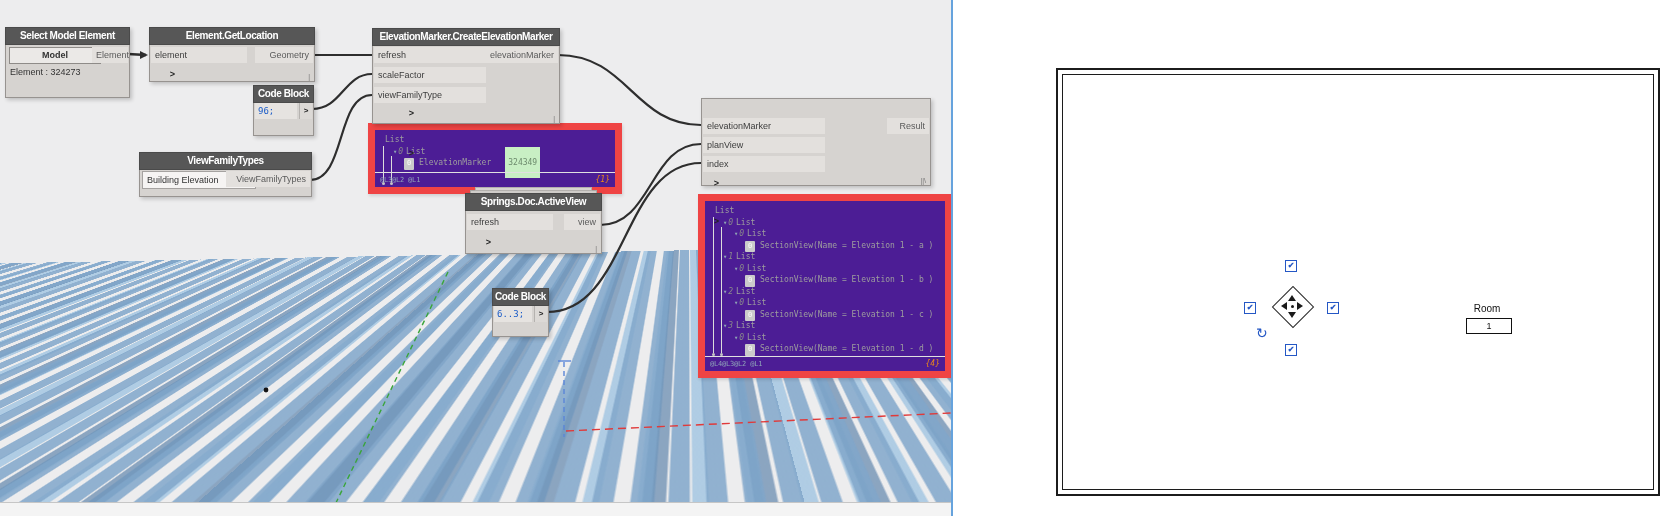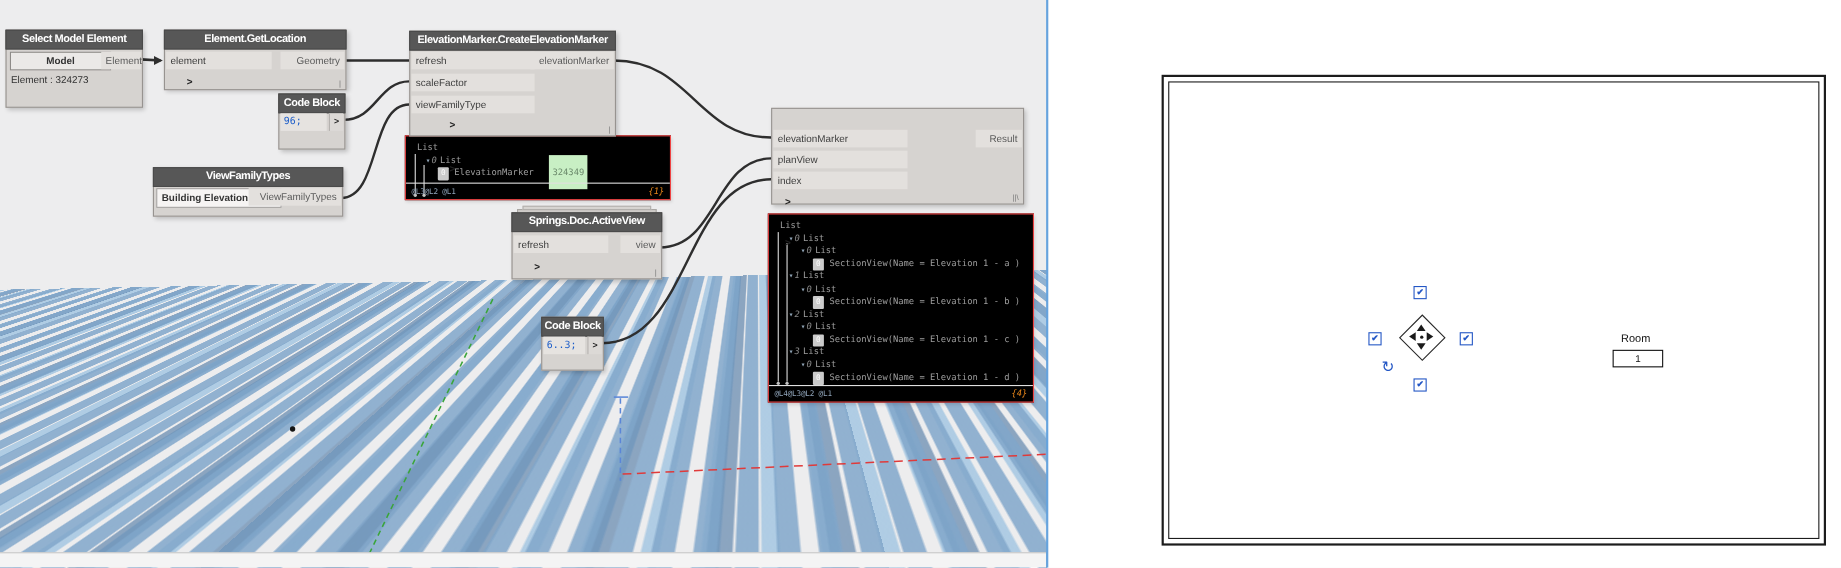--- a/index.html
+++ b/index.html
@@ -30,26 +30,26 @@
   .parr{position:absolute;right:4px;top:0;font-weight:bold;color:#222;}
   .lace{position:absolute;right:4px;bottom:1px;font-size:7px;color:#777;}
   .selbtn{position:absolute;height:15px;line-height:15px;text-align:center;background:#ebe9e7;
           border:1px solid #8e8b88;font-weight:bold;color:#333;}
   .nval{position:absolute;font-size:9px;color:#333;white-space:nowrap;}
   .code{position:absolute;left:1px;height:16px;line-height:16px;background:#e6e3e0;color:#1b5cc8;
         font-family:"DejaVu Sans Mono",monospace;font-size:9px;padding:0 3px;}
   .cport{position:absolute;height:16px;line-height:16px;width:12px;text-align:center;background:#dcd9d6;
          border-left:1px solid #b5b2af;right:1px;font-weight:bold;color:#222;font-size:8px;}
   .drop{position:absolute;left:2px;height:16px;line-height:16px;background:#f6f4f3;border:1px solid #a5a2a0;
-        padding:0 4px;color:#333;font-weight:bold;}
+        padding:0 4px;color:#333;}
   .dchev{float:right;font-size:7px;color:#777;margin-left:6px;margin-top:1px;}
   .stack::before{content:"";position:absolute;left:4px;right:4px;top:-4px;height:3px;background:#cfccc9;border:1px solid #a9a6a3;}
   .stack::after{content:"";position:absolute;left:9px;right:9px;top:-7px;height:2px;background:#d7d4d1;border:1px solid #b3b0ad;}
   
-  .bubble{position:absolute;background:#000000;border:1px solid #ef4444;z-index:2;
+  .bubble{position:absolute;background:#4c1d95;border:7px solid #ef4444;z-index:2;
           box-shadow:1px 2px 3px rgba(0,0,0,.12);
           font-family:"DejaVu Sans Mono",monospace;font-size:8px;color:#9e9e9e;}
   .brows{position:absolute;left:10px;top:4px;right:4px;}
   .brow{height:11.5px;line-height:11.5px;white-space:nowrap;}
   .i1{padding-left:8px;}.i2{padding-left:19px;}.i3{padding-left:30px;}
   .exp{color:#8fa3b5;font-size:7px;}
   .eidx{font-style:italic;color:#8a8a8a;margin:0 3px 0 1px;}
   .badge{display:inline-block;min-width:8px;padding:0 1px;background:#cbcbcb;color:#fbfbfb;
          text-align:center;border-radius:1px;margin-right:5px;font-size:7px;}
   .chip{background:#c8efc4;color:#6c8a6c;padding:11px 3px;margin-left:14px;}

